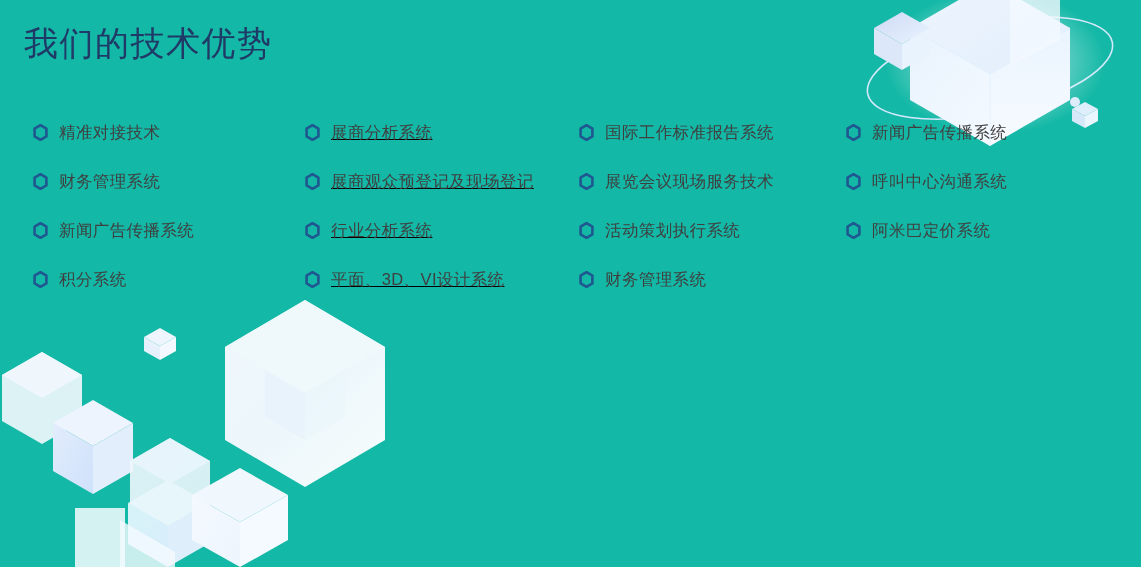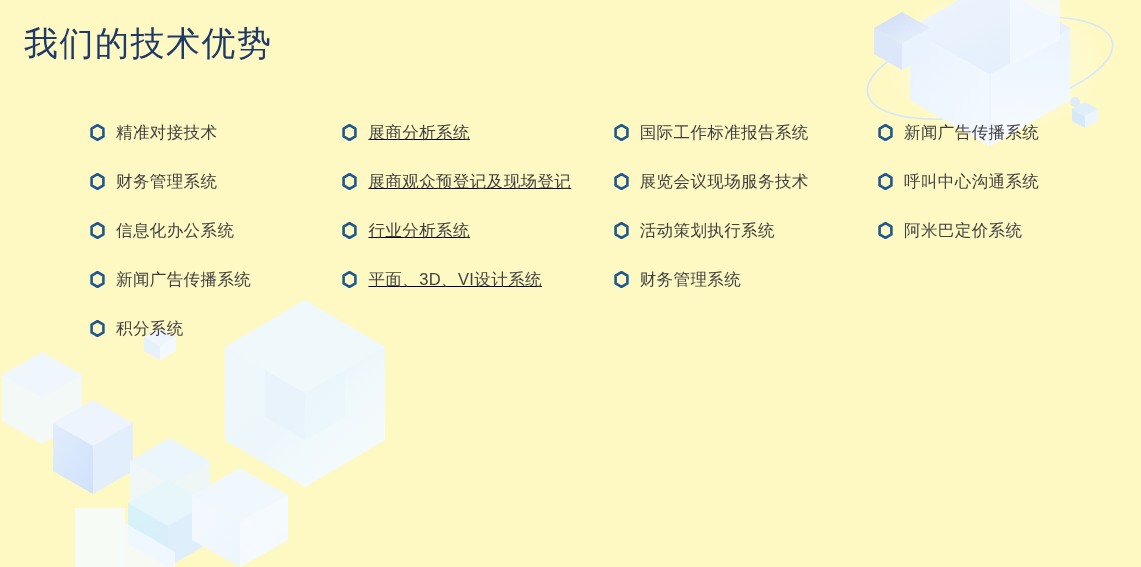--- a/index.html
+++ b/index.html
@@ -6,21 +6,21 @@
   * { margin:0; padding:0; box-sizing:border-box; }
   html, body {
     width:1141px; height:567px;
     background:#ffffff;
     font-family:"Liberation Sans","DejaVu Sans",sans-serif;
     overflow:hidden;
   }
   #stage {
     position:relative;
     width:1141px; height:567px;
-    background:#fef9c3;
+    background:#14b8a6;
     overflow:hidden;
   }
 
   
   .decor-layer {
     position:absolute;
     inset:0;
     pointer-events:none;
     z-index:0;
   }
@@ -42,21 +42,21 @@
   
   #columns {
     position:absolute;
     left:0; top:108px;
     width:1141px;
     z-index:3;
     display:flex;
     align-items:flex-start;
   }
   .column { position:relative; }
-  .column.c0 { width:272px; padding-left:50px;margin-left:40px; }
+  .column.c0 { width:272px; padding-left:33px; }
   .column.c1 { width:272px; padding-left:33px;text-decoration:underline; }
   .column.c2 { width:268px; padding-left:35px; }
   .column.c3 { width:300px; padding-left:34px; }
 
   .feature-item {
     position:relative;
     height:49px;
     display:flex;
     align-items:center;
     gap:11px;
@@ -225,28 +225,20 @@
             </svg>
         </span>
         <span class="feature-label">财务管理系统</span>
       </div>
       <div class="feature-item">
         <span class="hex-icon">
           <svg viewBox="0 0 15 17">
               <path d="M7.5 1.1 13.4 4.6 13.4 12.4 7.5 15.9 1.6 12.4 1.6 4.6Z" fill="none" stroke="#1f5790" stroke-width="2.6" stroke-linejoin="round"></path>
             </svg>
         </span>
-        <span class="feature-label">信息化办公系统</span>
-      </div>
-      <div class="feature-item">
-        <span class="hex-icon">
-          <svg viewBox="0 0 15 17">
-              <path d="M7.5 1.1 13.4 4.6 13.4 12.4 7.5 15.9 1.6 12.4 1.6 4.6Z" fill="none" stroke="#1f5790" stroke-width="2.6" stroke-linejoin="round"></path>
-            </svg>
-        </span>
         <span class="feature-label">新闻广告传播系统</span>
       </div>
       <div class="feature-item">
         <span class="hex-icon">
           <svg viewBox="0 0 15 17">
               <path d="M7.5 1.1 13.4 4.6 13.4 12.4 7.5 15.9 1.6 12.4 1.6 4.6Z" fill="none" stroke="#1f5790" stroke-width="2.6" stroke-linejoin="round"></path>
             </svg>
         </span>
         <span class="feature-label">积分系统</span>
       </div>

